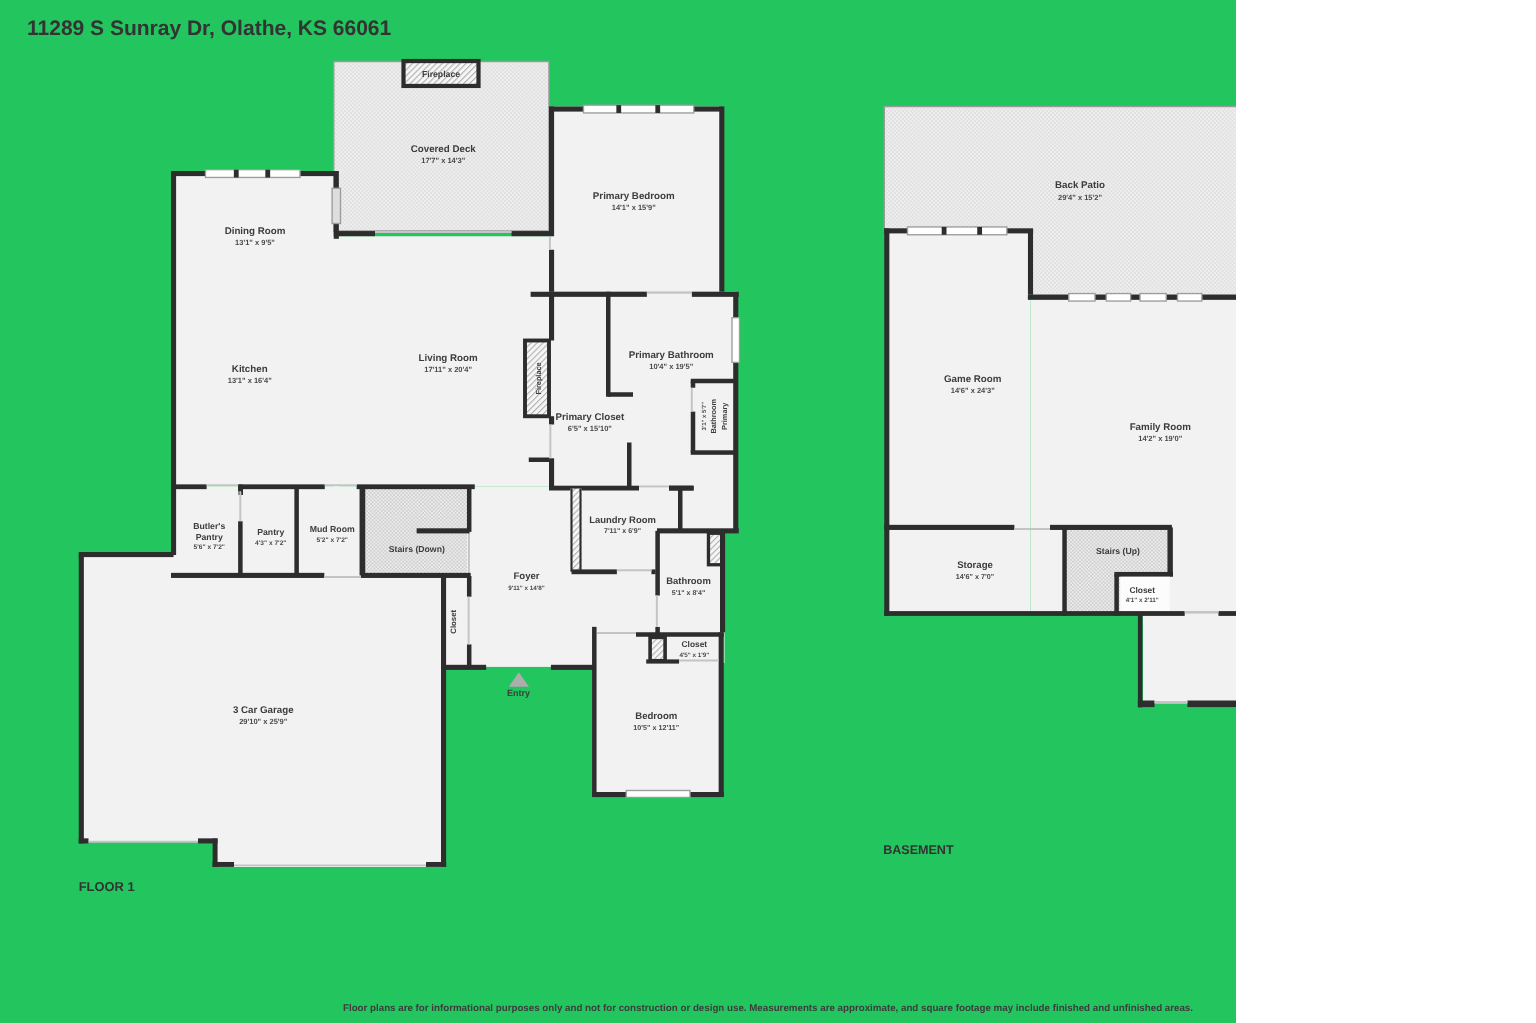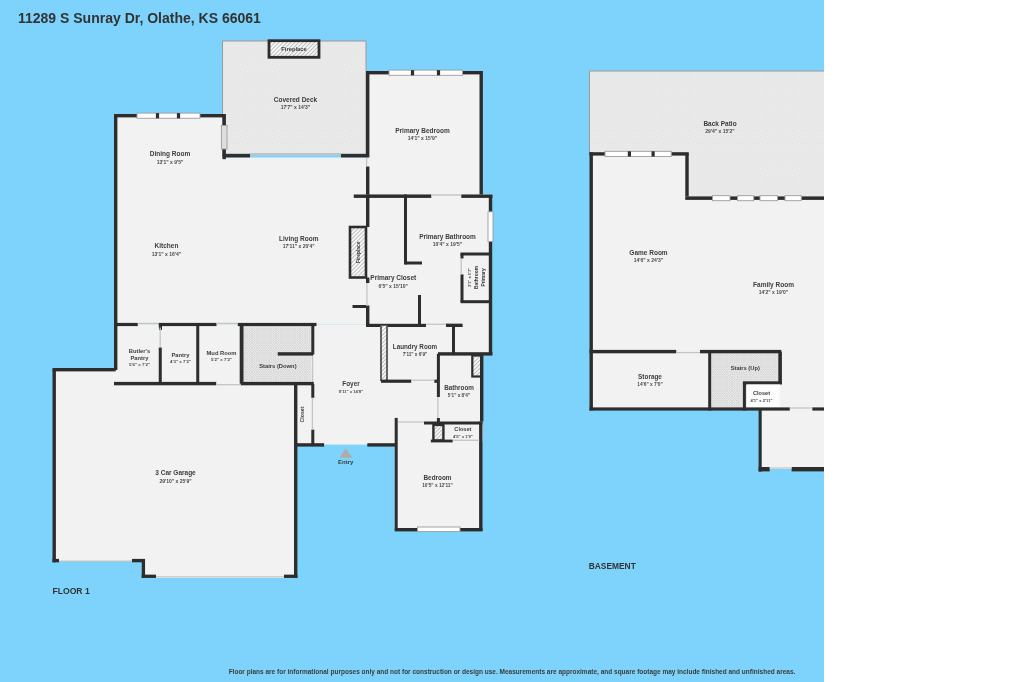--- a/index.html
+++ b/index.html
@@ -1,17 +1,17 @@
 <!DOCTYPE html>
 <html><head>
 <meta charset="utf-8">
 <style>
   html,body { margin:0; padding:0; background:#ffffff; }
   * { font-family: "Liberation Sans", sans-serif; }
-  .wrap { position:relative; width:824px; height:682px; background:#7dd3fc; overflow:hidden; }
+  .wrap { position:relative; width:824px; height:682px; background:#22c55e; overflow:hidden; }
 </style>
 </head>
 <body>
 <div class="wrap">
 <svg width="1024" height="682" viewBox="0 0 1024 682">
 <defs>
 <pattern id="dots" width="2.6" height="2.6" patternUnits="userSpaceOnUse">
   <rect width="2.6" height="2.6" fill="#f0f0f0"></rect>
   <path d="M0 0 L2.6 2.6 M2.6 0 L0 2.6" stroke="#dcdcdc" stroke-width="0.55" fill="none"></path>
 </pattern>

